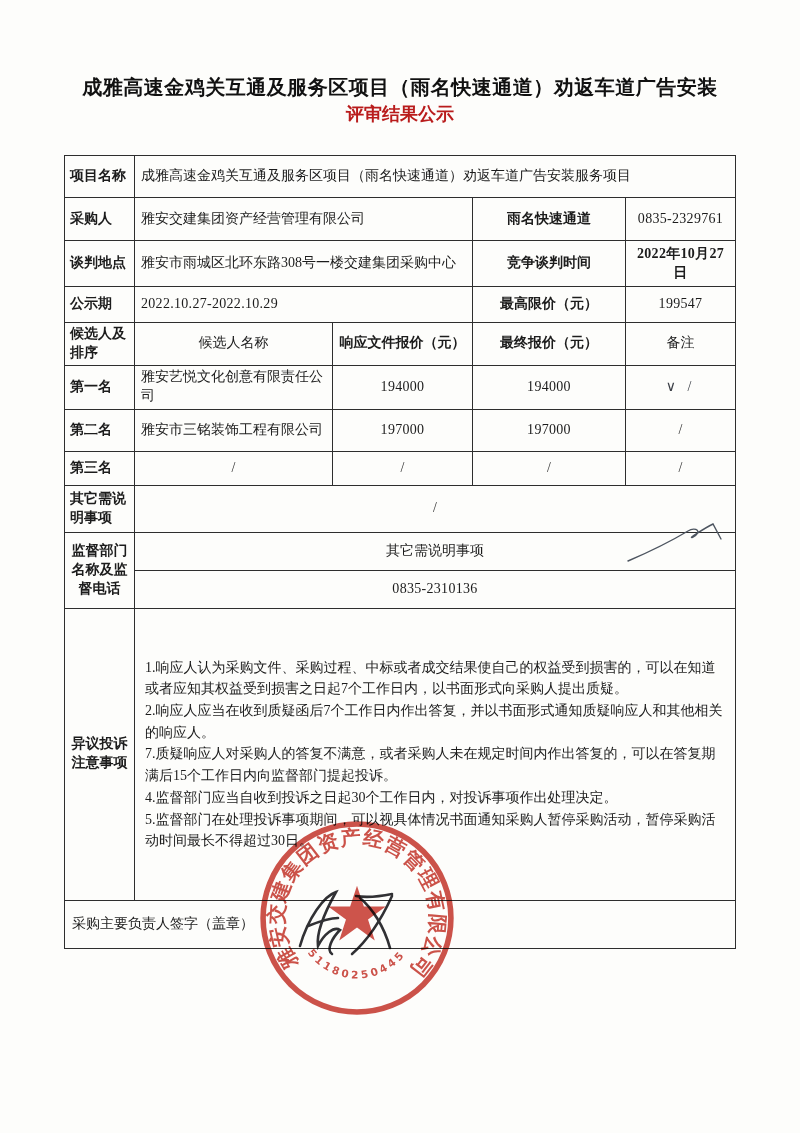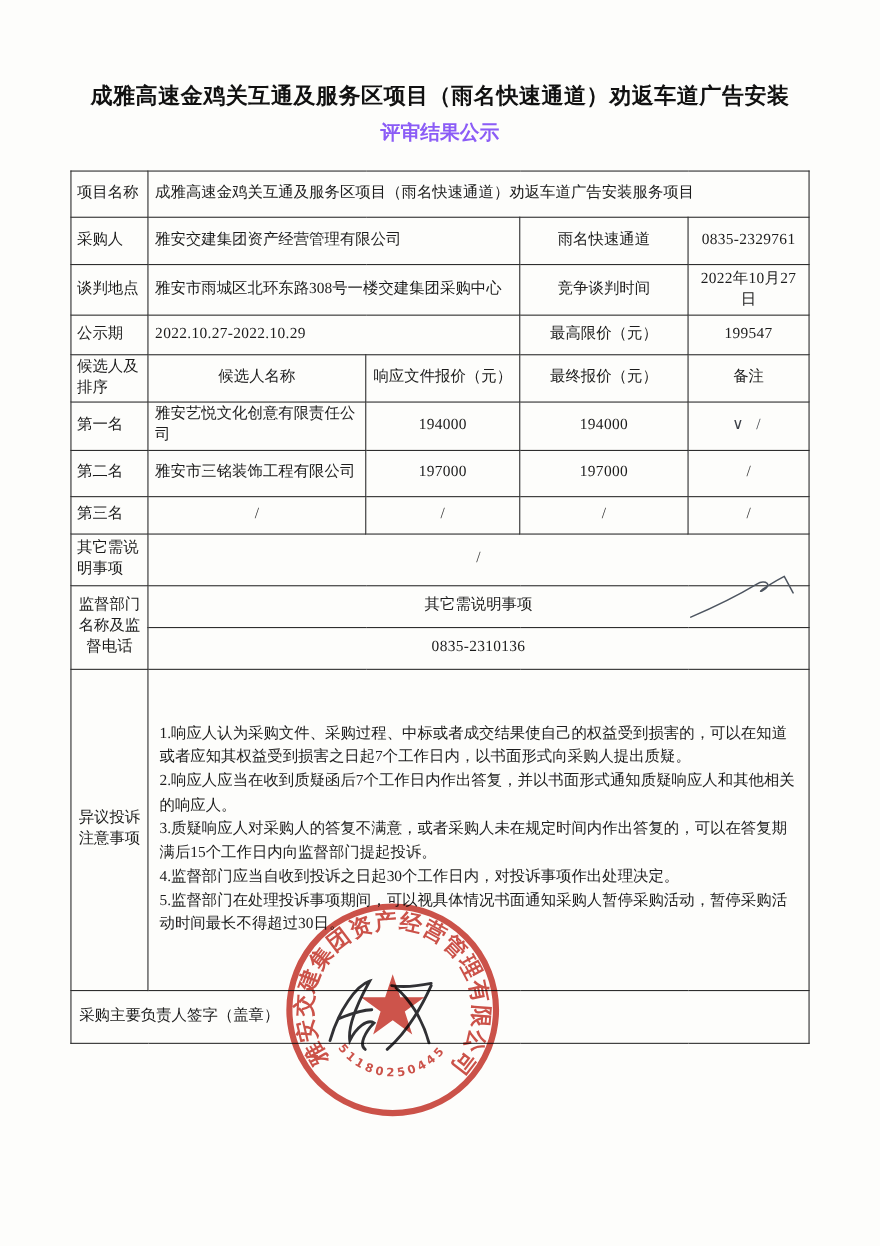--- a/index.html
+++ b/index.html
@@ -5,33 +5,33 @@
   html,body{margin:0;padding:0;background:#d9d9d9;}
   .page{
     position:relative;width:800px;height:1133px;margin:0 auto;
     background:#fdfdfb;overflow:hidden;
     font-family:"Liberation Serif","DejaVu Serif",serif;
     color:#1c1c1c;
   }
   .title-block{padding-top:74px;text-align:center;
     font-family:"DejaVu Sans","Liberation Sans",sans-serif;}
   .title-line{font-size:20px;font-weight:700;line-height:26px;letter-spacing:.5px;color:#111;}
-  .subtitle{font-size:18px;font-weight:700;line-height:25px;margin-top:8px;color:#8b5cf6;}
+  .subtitle{font-size:18px;font-weight:700;line-height:25px;margin-top:1px;color:#b91c1c;}
 
   table.doc{
     position:absolute;left:64px;top:155px;width:671px;
     border-collapse:collapse;table-layout:fixed;
   }
   table.doc td{
     border:1.5px solid #2e2e2e;
     font-size:14px;line-height:1.35;
     padding:2px 6px;vertical-align:middle;
     word-break:break-all;overflow:hidden;
   }
-  .lbl{padding:2px 5px !important;}
+  .lbl{padding:2px 5px !important;font-weight:bold;}
   .center{text-align:center;}
   .left{text-align:left;}
   .num{letter-spacing:.3px;}
   .slash{font-size:15px;color:#333;}
   .objection-cell{padding:6px 10px !important;vertical-align:middle;margin-left:28px;}
   .objection-cell .oi{font-size:14px;line-height:1.55;text-align:left;word-break:break-all;}
   .sig-row td{padding-left:7px !important;}
   .remark-mark{color:#3c4048;font-size:13px;letter-spacing:4px;}
 
   .stamp-wrap{position:absolute;left:256px;top:817px;width:202px;height:202px;
@@ -130,21 +130,21 @@
     </tr>
     <tr style="height:38px">
       <td colspan="4" class="center num">0835-2310136</td>
     </tr>
 
     <tr style="height:292px">
       <td class="lbl center">异议投诉注意事项</td>
       <td colspan="4" class="objection-cell">
         <div class="oi">1.响应人认为采购文件、采购过程、中标或者成交结果使自己的权益受到损害的，可以在知道或者应知其权益受到损害之日起7个工作日内，以书面形式向采购人提出质疑。</div>
         <div class="oi">2.响应人应当在收到质疑函后7个工作日内作出答复，并以书面形式通知质疑响应人和其他相关的响应人。</div>
-        <div class="oi">3.质疑响应人对采购人的答复不满意，或者采购人未在规定时间内作出答复的，可以在答复期满后15个工作日内向监督部门提起投诉。</div>
+        <div class="oi">7.质疑响应人对采购人的答复不满意，或者采购人未在规定时间内作出答复的，可以在答复期满后15个工作日内向监督部门提起投诉。</div>
         <div class="oi">4.监督部门应当自收到投诉之日起30个工作日内，对投诉事项作出处理决定。</div>
         <div class="oi">5.监督部门在处理投诉事项期间，可以视具体情况书面通知采购人暂停采购活动，暂停采购活动时间最长不得超过30日。</div>
       </td>
     </tr>
 
     <tr style="height:48px" class="sig-row">
       <td colspan="5" class="left">采购主要负责人签字（盖章）</td>
     </tr>
   </tbody>
     </table>

